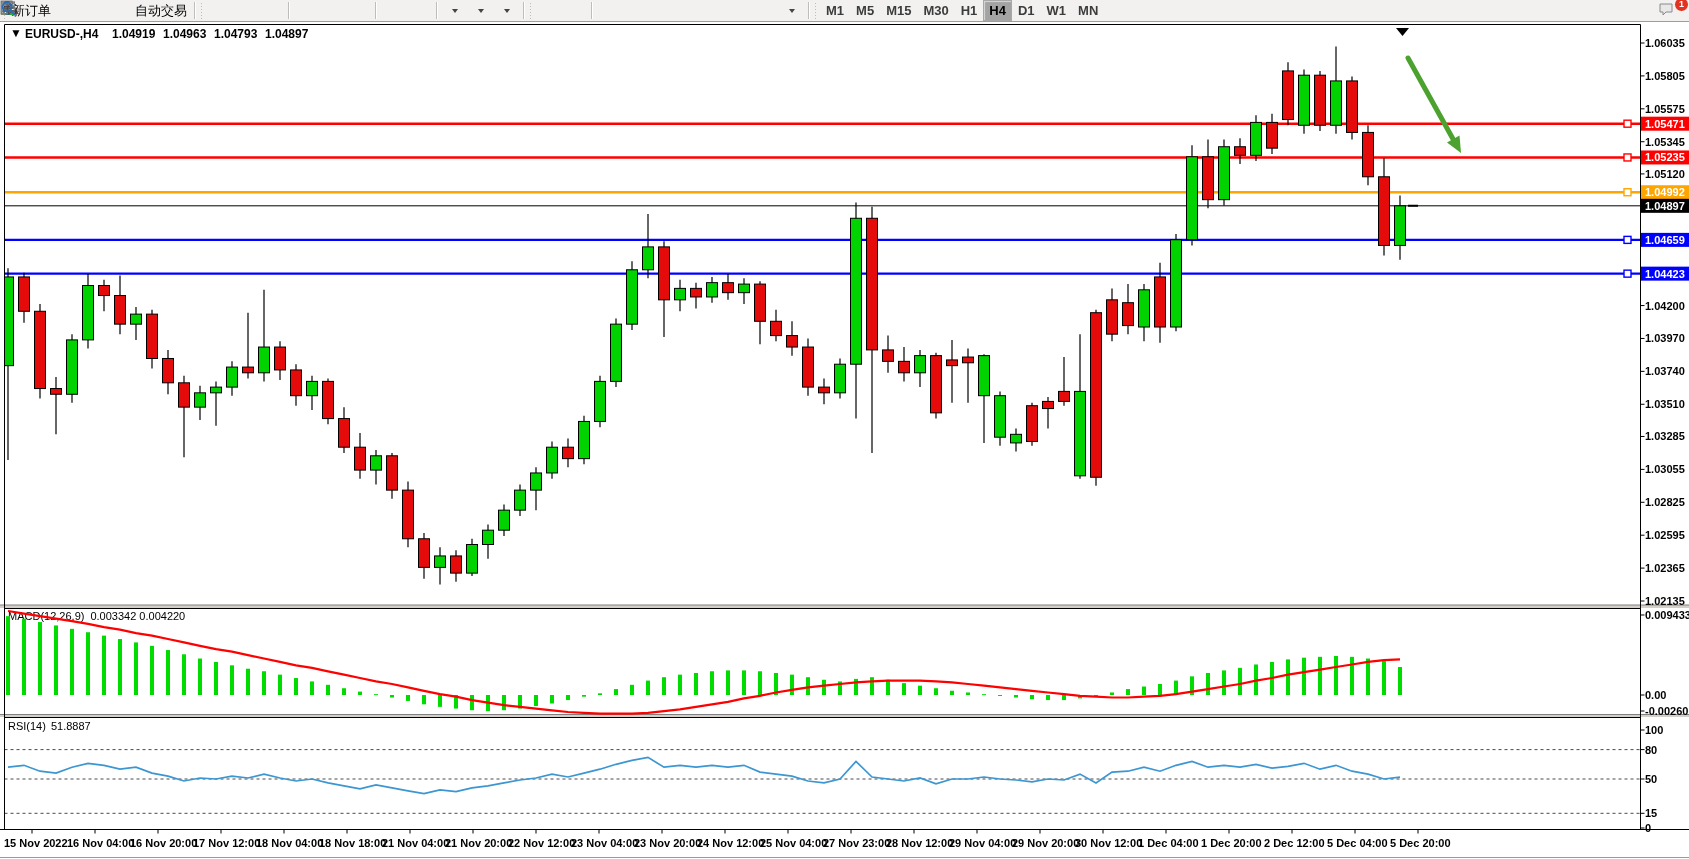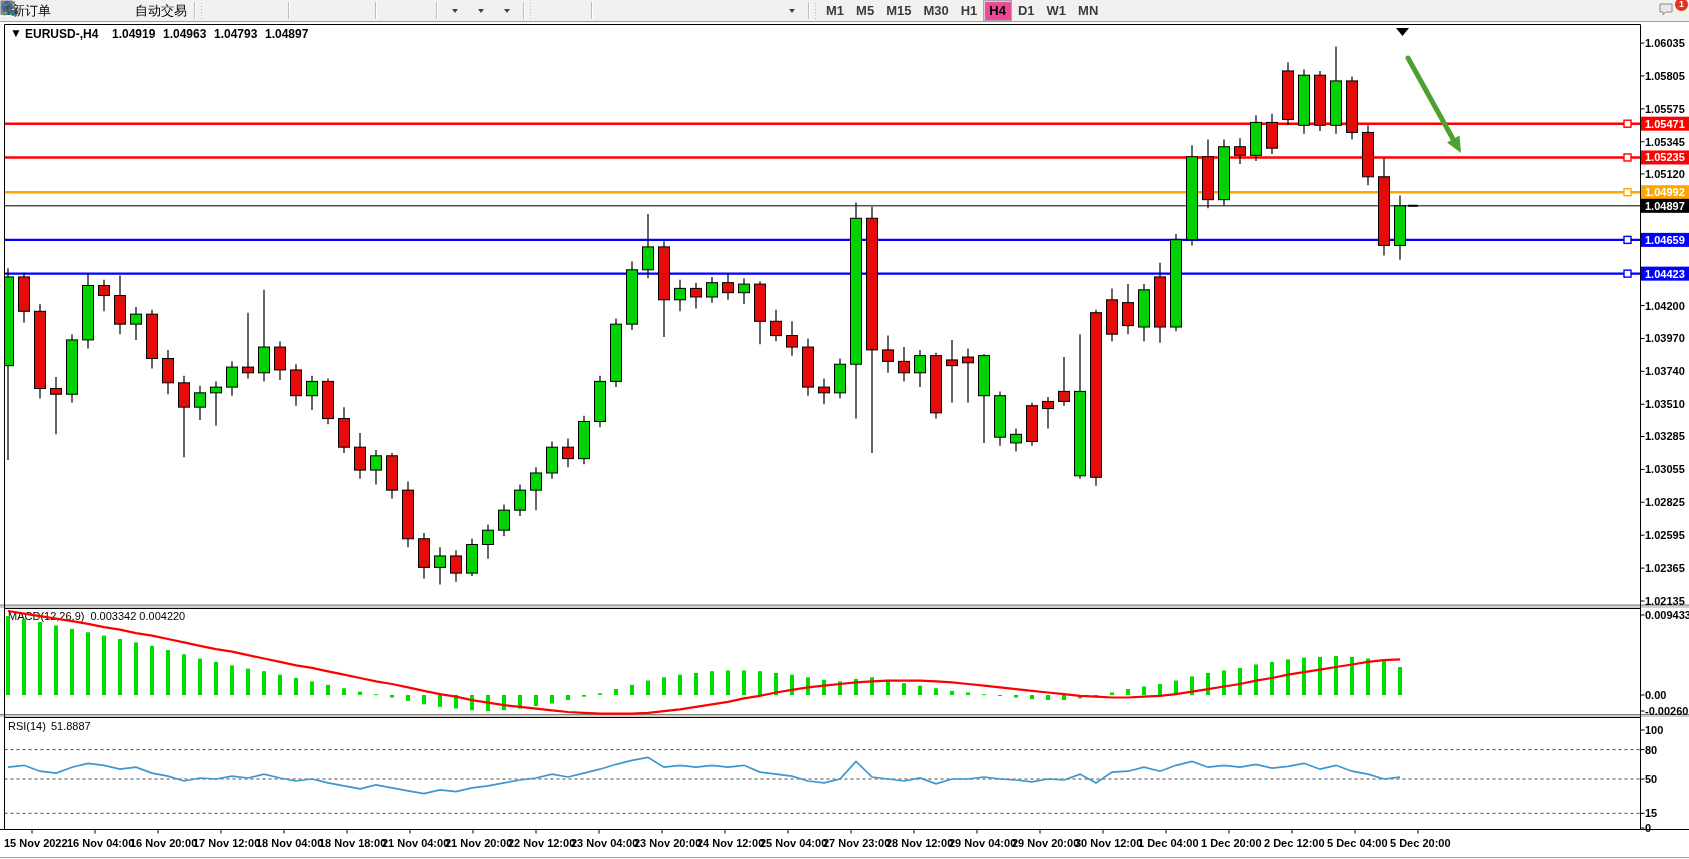--- a/index.html
+++ b/index.html
@@ -8,21 +8,21 @@
   .toolbar{position:absolute;left:0;top:0;width:1689px;height:22px;background:#f2f1f0;
     border-bottom:1px solid #9d9d9d;display:flex;align-items:center;padding-left:2px;box-sizing:border-box;}
   .tbtn{height:20px;min-width:20px;display:flex;align-items:center;justify-content:center;
     gap:3px;padding:0 2px;border:1px solid transparent;cursor:default;}
   .tbtn span.cjk{font-size:13px;color:#000;white-space:nowrap;}
   .sep{width:1px;height:17px;background:#bdbdbd;box-shadow:1px 0 0 #fff;margin:0 4px;flex:none;}
   .grip{width:3px;height:16px;margin:0 3px 0 1px;flex:none;
     background-image:repeating-linear-gradient(#bbb 0 1px,transparent 1px 3px);background-size:1px 100%;background-repeat:repeat-y;background-position:1px 0;}
   .caret{width:0;height:0;border-left:3px solid transparent;border-right:3px solid transparent;border-top:4px solid #444;margin-left:2px;}
   .tf{font-size:13px;font-weight:700;color:#3c3c3c;padding:2px 5px;border:1px solid transparent;}
-  .tf.active{background:#ec4899;border:1px solid #a8a8a8;box-shadow:inset 1px 1px 1px #d8d8d8;color:#000;}
+  .tf.active{background:#a3a3a3;border:1px solid #a8a8a8;box-shadow:inset 1px 1px 1px #d8d8d8;color:#000;}
   .tool-right{margin-left:auto;display:flex;align-items:center;margin-right:6px;gap:6px;}
   .chatwrap{position:relative;}
   .badge{position:absolute;top:-4px;right:-7px;background:#e23222;color:#fff;border-radius:8px;
     min-width:13px;height:13px;font-size:9px;font-weight:700;display:flex;align-items:center;justify-content:center;border:1px solid #fff;}
   
   .chart-window{position:absolute;left:0;top:22px;width:1689px;height:837px;background:#ffffff;}
   svg{position:absolute;left:0;top:0;}
   text{font-family:"Liberation Sans",sans-serif;}
   .hdr-t{font-size:12px;font-weight:700;fill:#000;}
   .ind-t{font-size:11px;fill:#000;}

